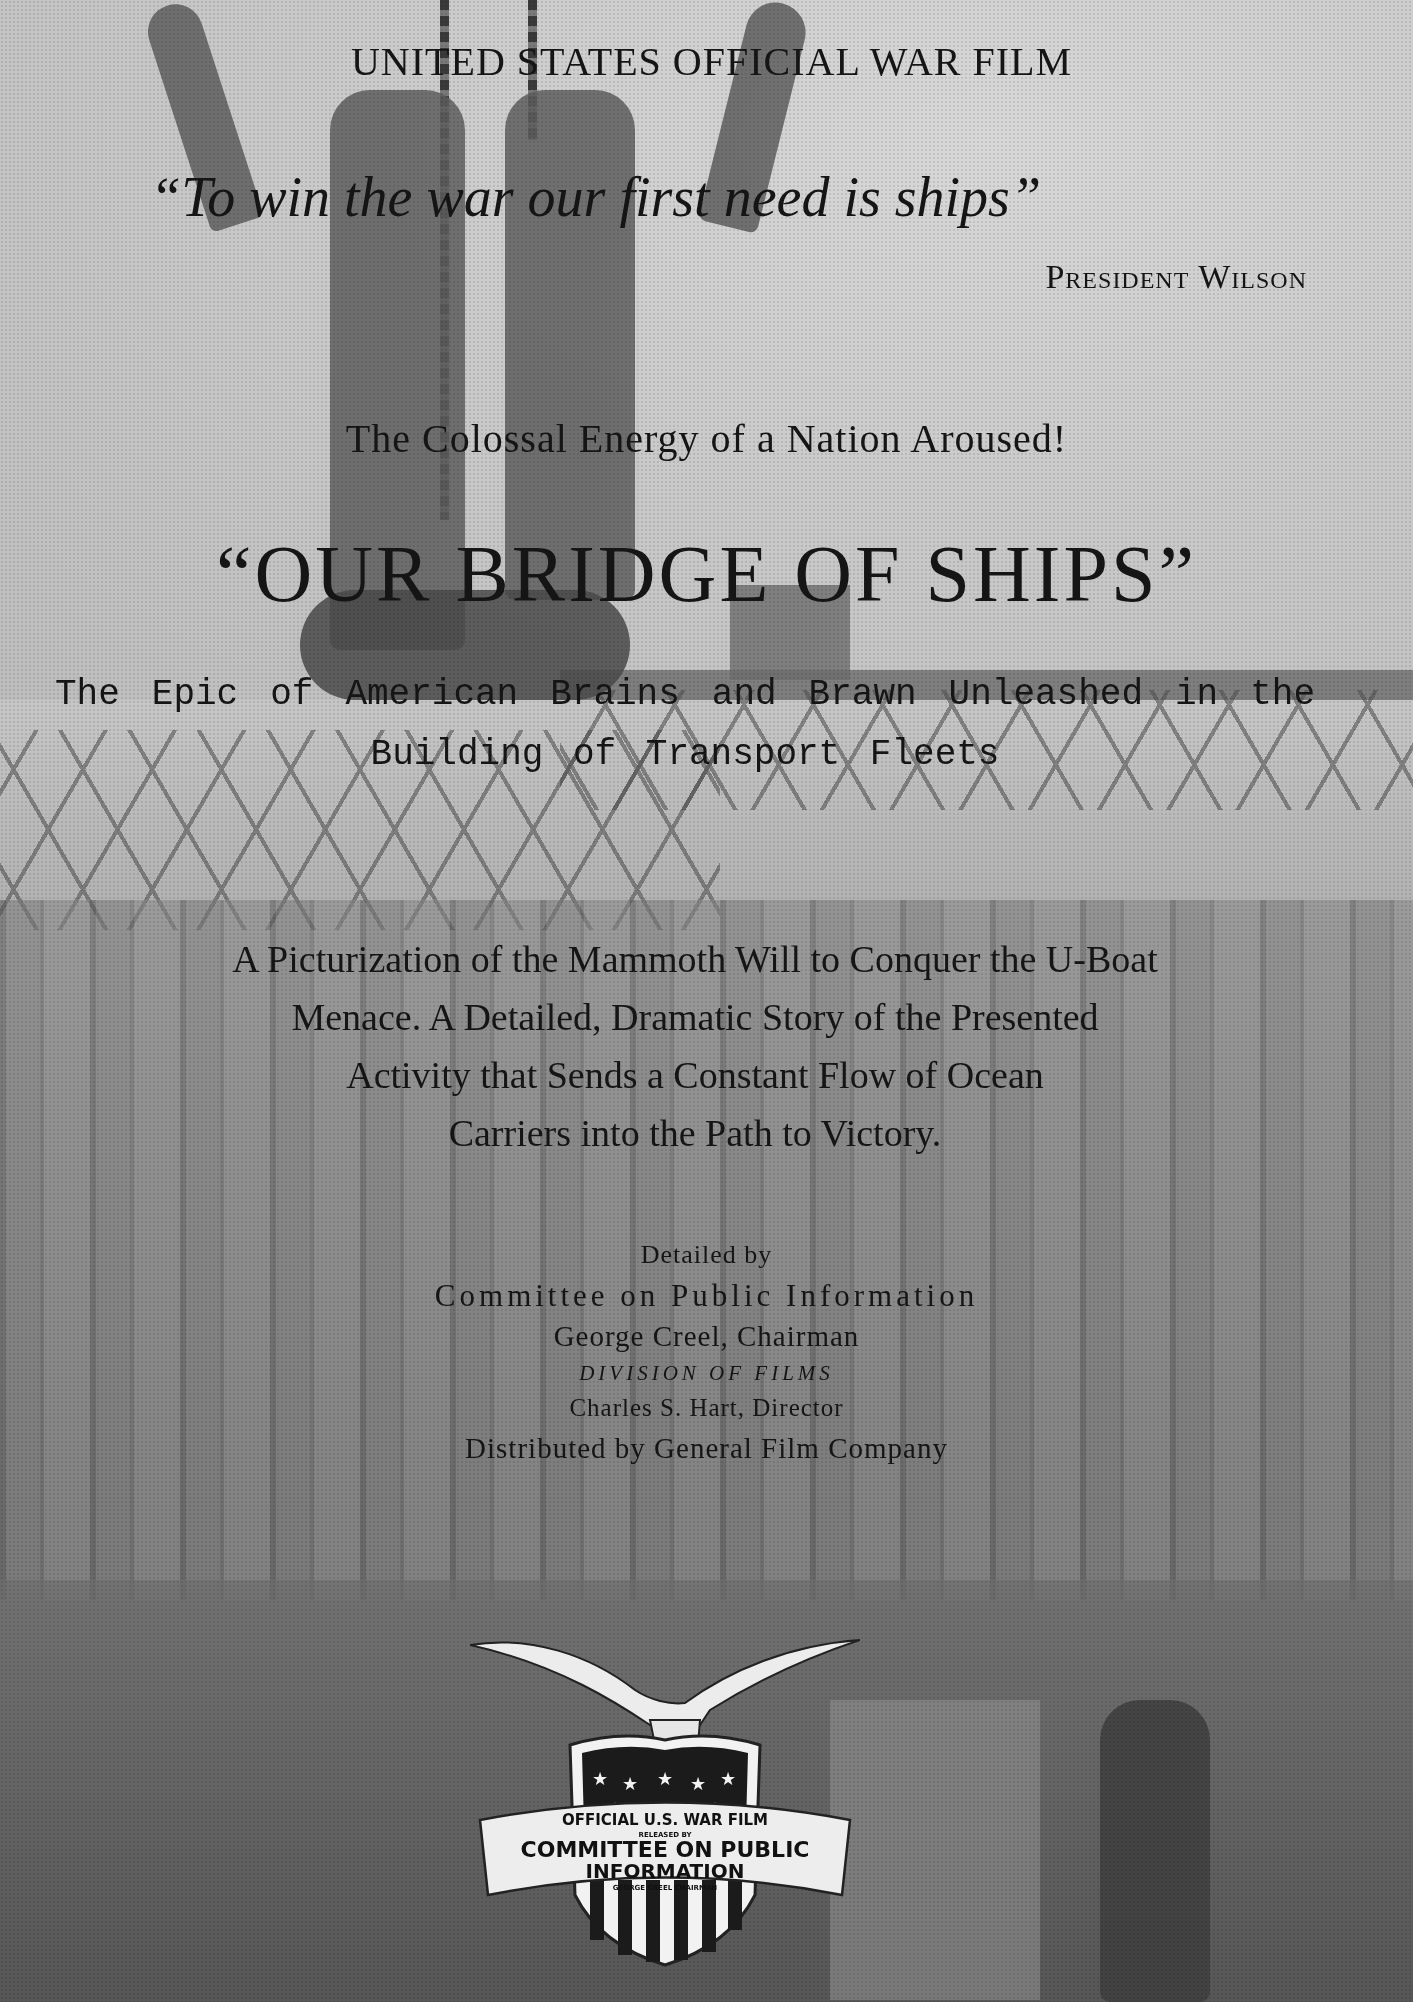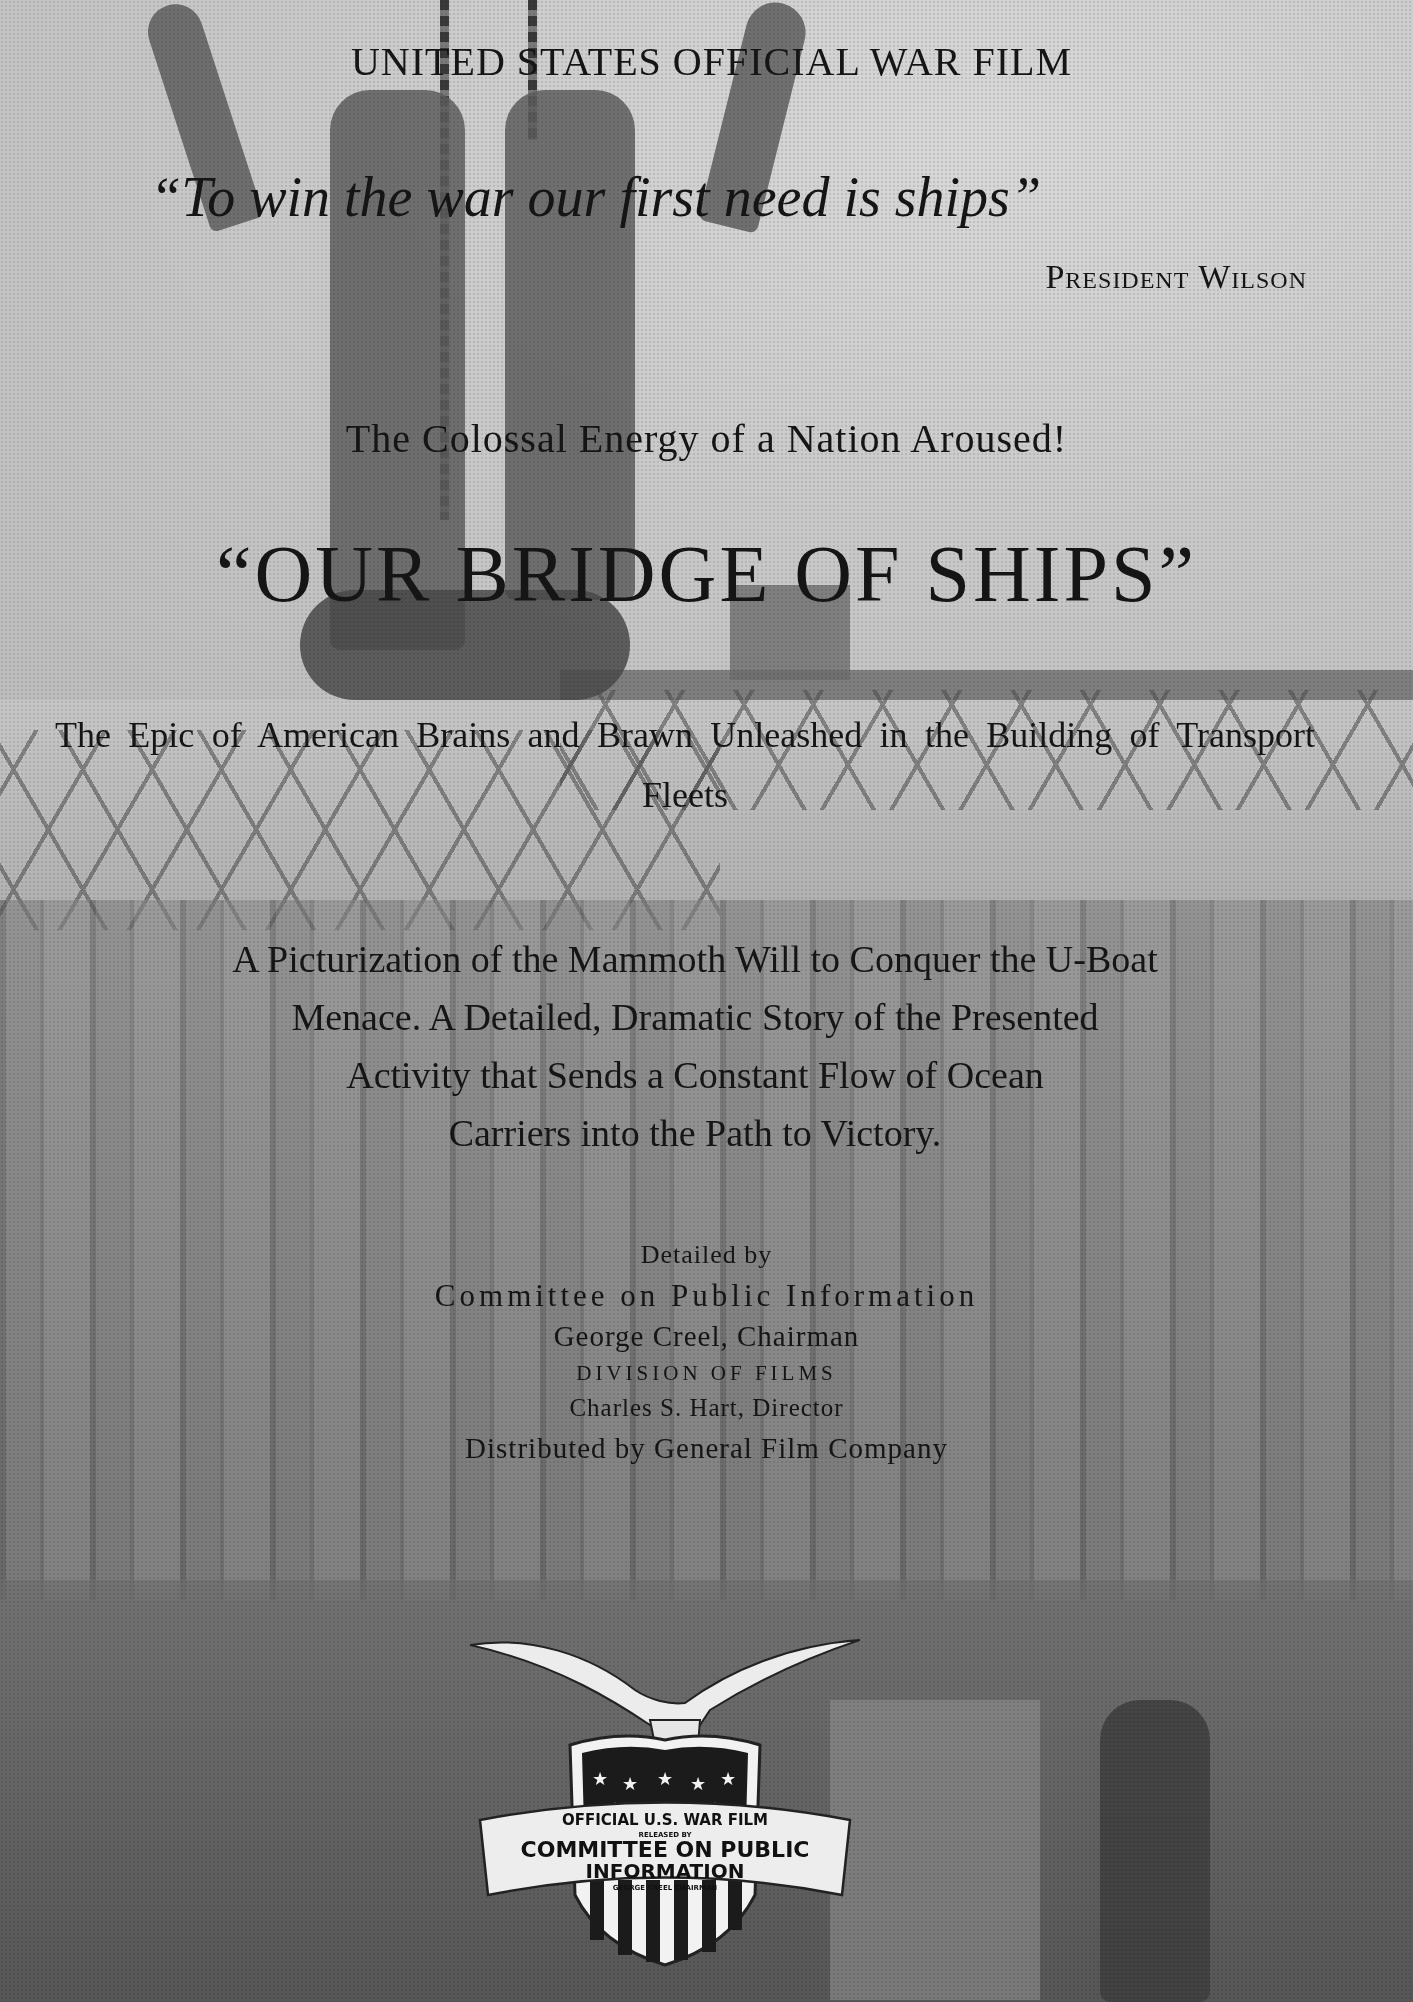--- a/index.html
+++ b/index.html
@@ -25,29 +25,29 @@
     .grain { left:0; top:0; width:1413px; height:2002px;
       background-image: radial-gradient(#0000001a 1px, transparent 1px);
       background-size: 4px 4px; }
 
     .txt { position: absolute; left: 0; width: 1413px; text-align: center; }
     .header { top: 38px; font-size: 40px; letter-spacing: 1px; left: 0; width: 1413px; text-indent: 10px; }
     .quote { top: 165px; font-style: italic; font-size: 56px; left: 150px; width: 1060px; text-align: left; }
     .attrib { top: 258px; font-size: 34px; left: 0; width: 1307px; text-align: right; font-variant: small-caps; letter-spacing: 1px; }
     .tagline { top: 415px; font-size: 40px; letter-spacing: 1px; }
     .title { top: 500px; font-size: 80px; letter-spacing: 3px; margin-top: 29px; }
-    .epic { top: 705px; font-size: 36px; line-height: 60px; left: 55px; width: 1260px; text-align: justify; text-align-last: center; word-spacing: 8px; }
+    .epic { top: 665px; font-size: 36px; line-height: 60px; left: 55px; width: 1260px; text-align: justify; text-align-last: center; word-spacing: 8px; font-family: Liberation Mono, monospace; }
     .pict { top: 930px; font-size: 38px; line-height: 58px; left: 55px; width: 1280px; }
     .pict span { display: block; }
     .credits { top: 1240px; }
     .credits .c { display:block; }
     .cr-presented { font-size: 26px; margin-bottom: 8px; letter-spacing: 1px; }
     .cr-committee { font-size: 31px; letter-spacing: 4px; margin-bottom: 6px; }
     .cr-creel { font-size: 29px; letter-spacing: 1px; margin-bottom: 8px; }
-    .cr-division { font-size: 21px; letter-spacing: 4px; margin-bottom: 8px; }
+    .cr-division { font-size: 21px; letter-spacing: 4px; margin-bottom: 8px; font-style: italic; }
     .cr-hart { font-size: 25px; letter-spacing: 1px; margin-bottom: 10px; }
     .cr-dist { font-size: 29px; letter-spacing: 1px; }
 
     
     .emblem { position:absolute; left: 470px; top: 1625px; width: 390px; height: 360px; }
     .shield-label { font-family: "DejaVu Sans", "Liberation Sans", sans-serif; font-weight: bold; fill:#111; }
   </style>
 </head>
 <body>
 

